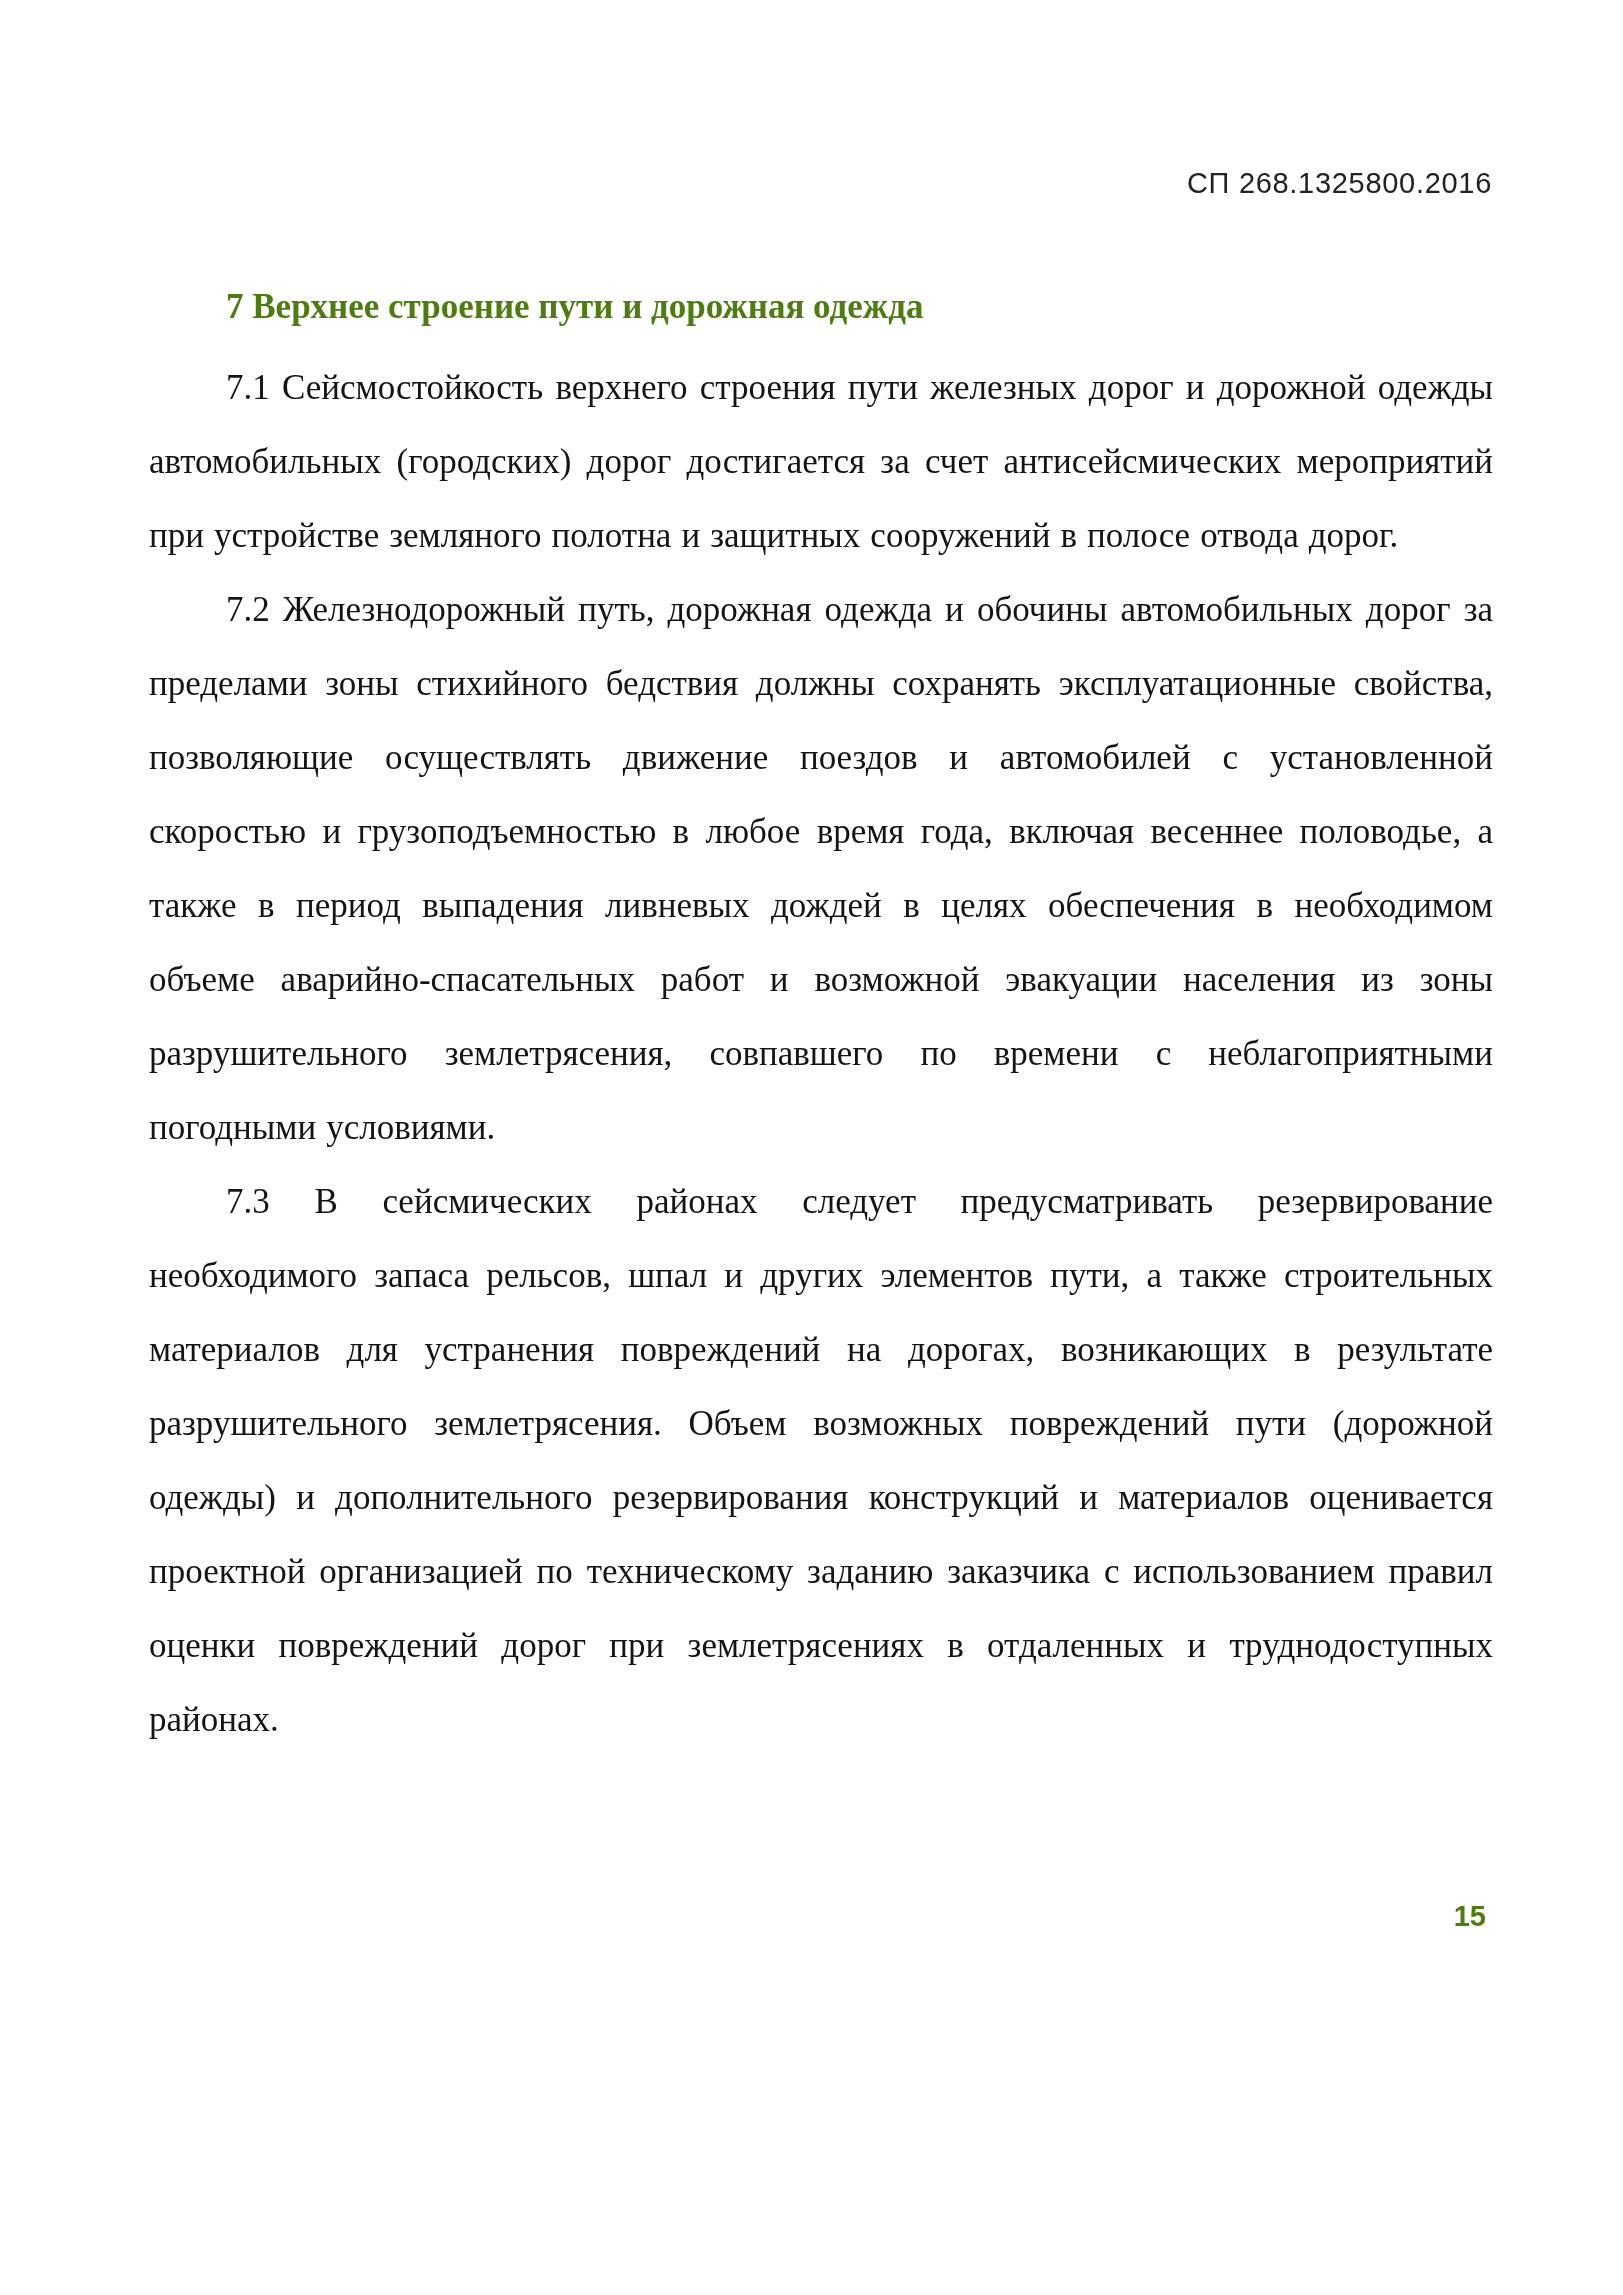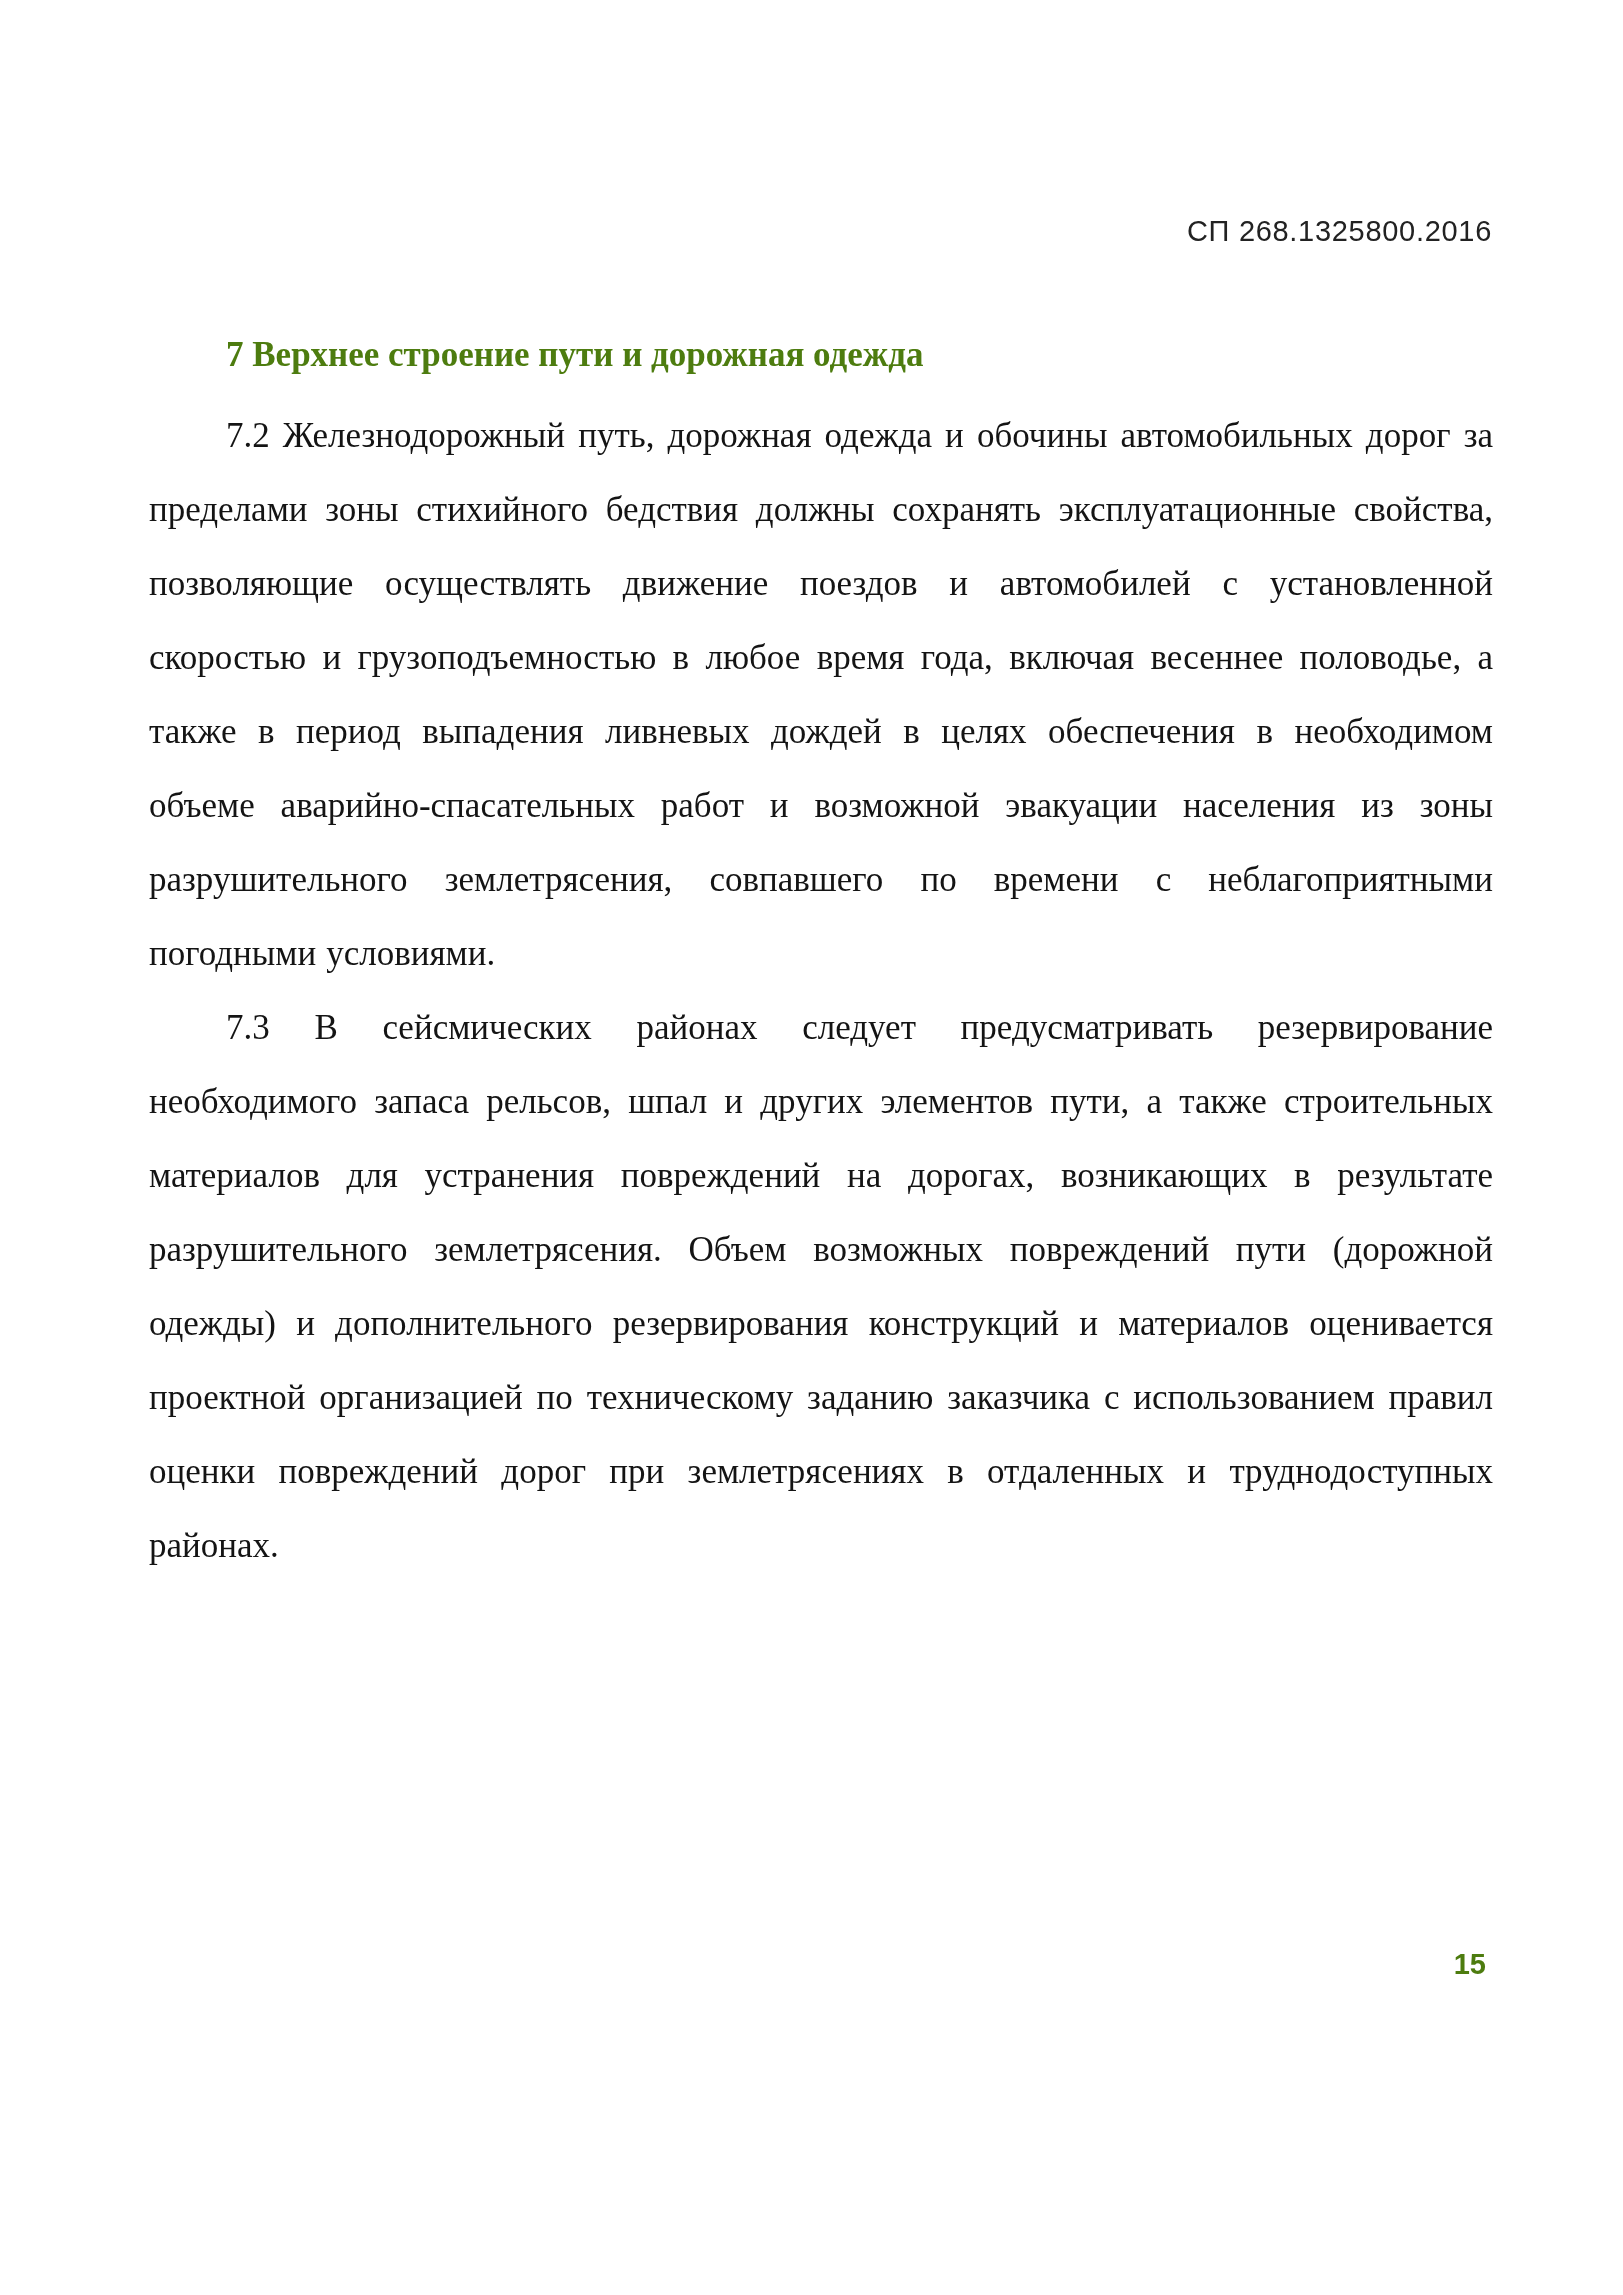--- a/index.html
+++ b/index.html
@@ -12,21 +12,20 @@
     font-family: "Liberation Serif", "DejaVu Serif", serif;
     color: #1a1a1a;
   }
 
   .page {
     position: relative;
     width: 1623px;
     height: 2087px;
     background: #ffffff;
     overflow: hidden;
-    margin-top: 48px;
   }
 
   .doc-code {
     position: absolute;
     top: 167px;
     right: 131px;
     font-family: "Liberation Sans", "DejaVu Sans", sans-serif;
     font-size: 29px;
     color: #222222;
     letter-spacing: 0.7px;
@@ -77,20 +76,21 @@
 
 <div class="page">
 
   <div class="doc-code">СП 268.1325800.2016</div>
 
   <div class="content">
 
 
     <h2 class="section-heading">7 Верхнее строение пути и дорожная одежда</h2>
 
+    <p class="para indent">7.1 Сейсмостойкость верхнего строения пути железных дорог и дорожной одежды автомобильных (городских) дорог достигается за счет антисейсмических мероприятий при устройстве земляного полотна и защитных сооружений в полосе отвода дорог.</p>
 
     <p class="para indent">7.2 Железнодорожный путь, дорожная одежда и обочины автомобильных дорог за пределами зоны стихийного бедствия должны сохранять эксплуатационные свойства, позволяющие осуществлять движение поездов и автомобилей с установленной скоростью и грузоподъемностью в любое время года, включая весеннее половодье, а также в период выпадения ливневых дождей в целях обеспечения в необходимом объеме аварийно-спасательных работ и возможной эвакуации населения из зоны разрушительного землетрясения, совпавшего по времени с неблагоприятными погодными условиями.</p>
 
     <p class="para indent">7.3 В сейсмических районах следует предусматривать резервирование необходимого запаса рельсов, шпал и других элементов пути, а также строительных материалов для устранения повреждений на дорогах, возникающих в результате разрушительного землетрясения. Объем возможных повреждений пути (дорожной одежды) и дополнительного резервирования конструкций и материалов оценивается проектной организацией по техническому заданию заказчика с использованием правил оценки повреждений дорог при землетрясениях в отдаленных и труднодоступных районах.</p>
 
   </div>
 
   <div class="page-number">15</div>
 
 </div>

